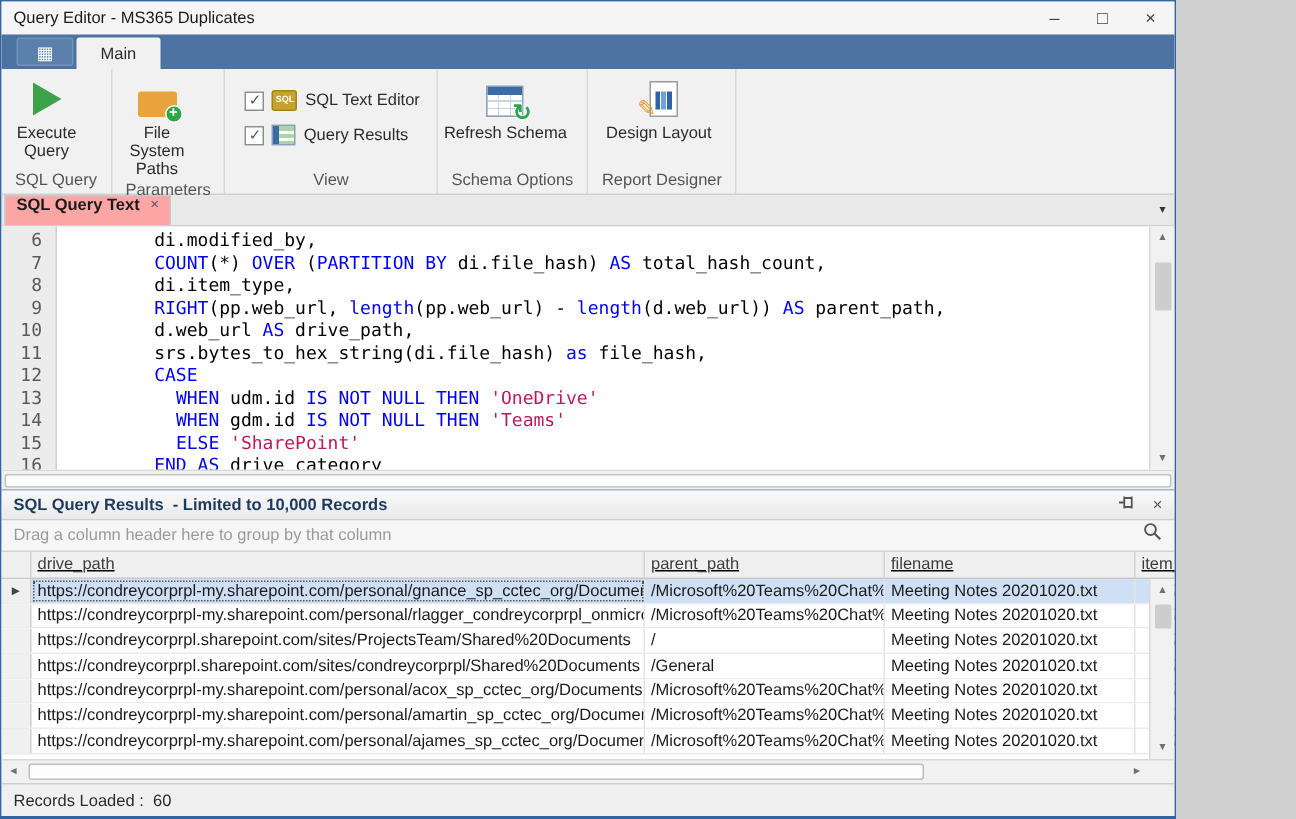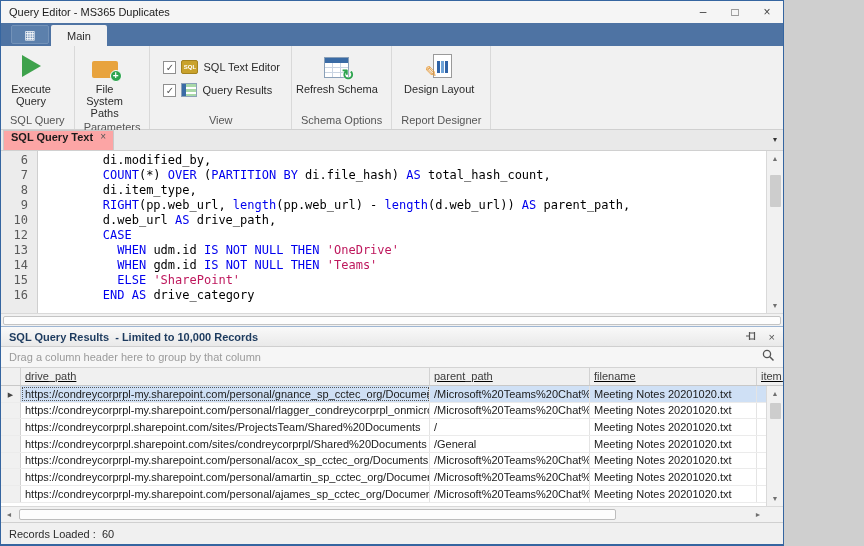--- a/index.html
+++ b/index.html
@@ -251,20 +251,24 @@
         </div>
         <div class="code-line">
           <div class="code-num">9</div>
           <div class="code-text"><span class="tk-p">        </span><span class="tk-k">RIGHT</span><span class="tk-p">(pp.web_url, </span><span class="tk-k">length</span><span class="tk-p">(pp.web_url) - </span><span class="tk-k">length</span><span class="tk-p">(d.web_url)) </span><span class="tk-k">AS</span><span class="tk-p"> parent_path,</span></div>
         </div>
         <div class="code-line">
           <div class="code-num">10</div>
           <div class="code-text"><span class="tk-p">        d.web_url </span><span class="tk-k">AS</span><span class="tk-p"> drive_path,</span></div>
         </div>
         <div class="code-line">
+          <div class="code-num">11</div>
+          <div class="code-text"><span class="tk-p">        srs.bytes_to_hex_string(di.file_hash) </span><span class="tk-k">as</span><span class="tk-p"> file_hash,</span></div>
+        </div>
+        <div class="code-line">
           <div class="code-num">12</div>
           <div class="code-text"><span class="tk-p">        </span><span class="tk-k">CASE</span></div>
         </div>
         <div class="code-line">
           <div class="code-num">13</div>
           <div class="code-text"><span class="tk-p">          </span><span class="tk-k">WHEN</span><span class="tk-p"> udm.id </span><span class="tk-k">IS NOT NULL THEN</span><span class="tk-s"> 'OneDrive'</span></div>
         </div>
         <div class="code-line">
           <div class="code-num">14</div>
           <div class="code-text"><span class="tk-p">          </span><span class="tk-k">WHEN</span><span class="tk-p"> gdm.id </span><span class="tk-k">IS NOT NULL THEN</span><span class="tk-s"> 'Teams'</span></div>

